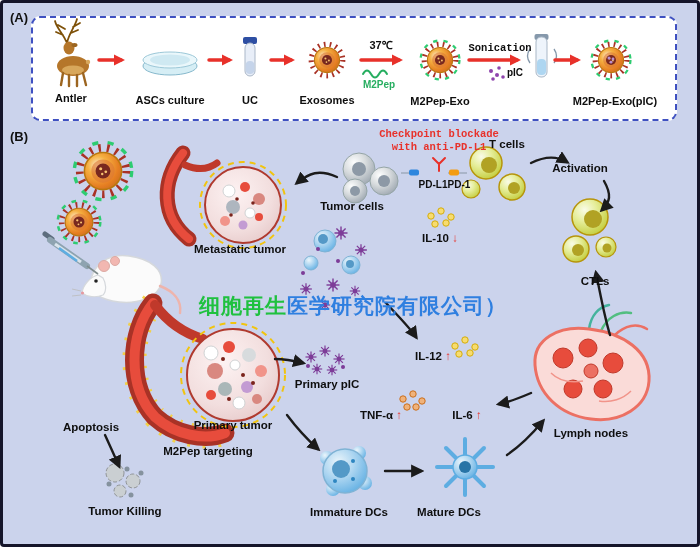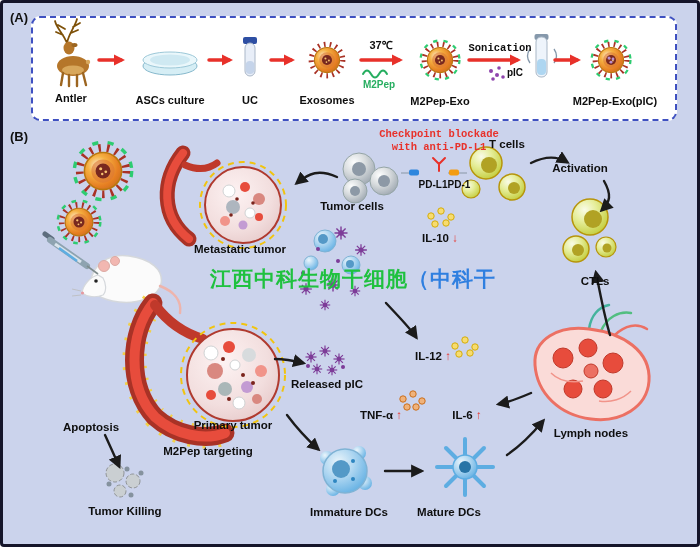--- a/index.html
+++ b/index.html
@@ -403,28 +403,28 @@
   <div class="lbl fs105 red" style="left:436px; top:138px;">with anti-PD-L1</div>
   <div class="lbl" style="left:504px; top:135px;">T cells</div>
   <div class="lbl" style="left:577px; top:159px;">Activation</div>
   <div class="lbl" style="left:349px; top:197px;">Tumor cells</div>
   <div class="lbl fs10" style="left:410px; top:176px;padding-left:40px;">PD-L1</div>
   <div class="lbl fs10" style="left:456px; top:176px;">PD-1</div>
   <div class="lbl" style="left:237px; top:240px;">Metastatic tumor</div>
   <div class="lbl" style="left:592px; top:272px;">CTLs</div>
   <div class="lbl" style="left:437px; top:229px;"><span>IL-10</span> <span class="arrow-red">↓</span></div>
   <div class="lbl" style="left:430px; top:347px;"><span>IL-12</span> <span class="arrow-red">↑</span></div>
-  <div class="lbl" style="left:324px; top:375px;">Released pIC</div>
+  <div class="lbl" style="left:324px; top:375px;">Primary pIC</div>
   <div class="lbl" style="left:378px; top:406px;"><span>TNF-α</span> <span class="arrow-red">↑</span></div>
   <div class="lbl" style="left:464px; top:406px;"><span>IL-6</span> <span class="arrow-red">↑</span></div>
   <div class="lbl" style="left:230px; top:416px;">Primary tumor</div>
   <div class="lbl" style="left:205px; top:442px;">M2Pep targeting</div>
   <div class="lbl" style="left:88px; top:418px;">Apoptosis</div>
   <div class="lbl" style="left:122px; top:502px;">Tumor Killing</div>
   <div class="lbl" style="left:346px; top:503px;">Immature DCs</div>
   <div class="lbl" style="left:446px; top:503px;text-align:center;">Mature DCs</div>
   <div class="lbl" style="left:588px; top:424px;">Lymph nodes</div>
 
-  <div class="wm" style="top:262px;">
-    <span class="wm-green">江西中科生物干细胞</span><span class="wm-blue">（中科干</span>
+  <div class="wm" style="top:289px;">
+    <span class="wm-green">细胞再生</span><span class="wm-blue">医学研究院有限公司）</span>
   </div>
 
 </div>
 
 </body></html>

